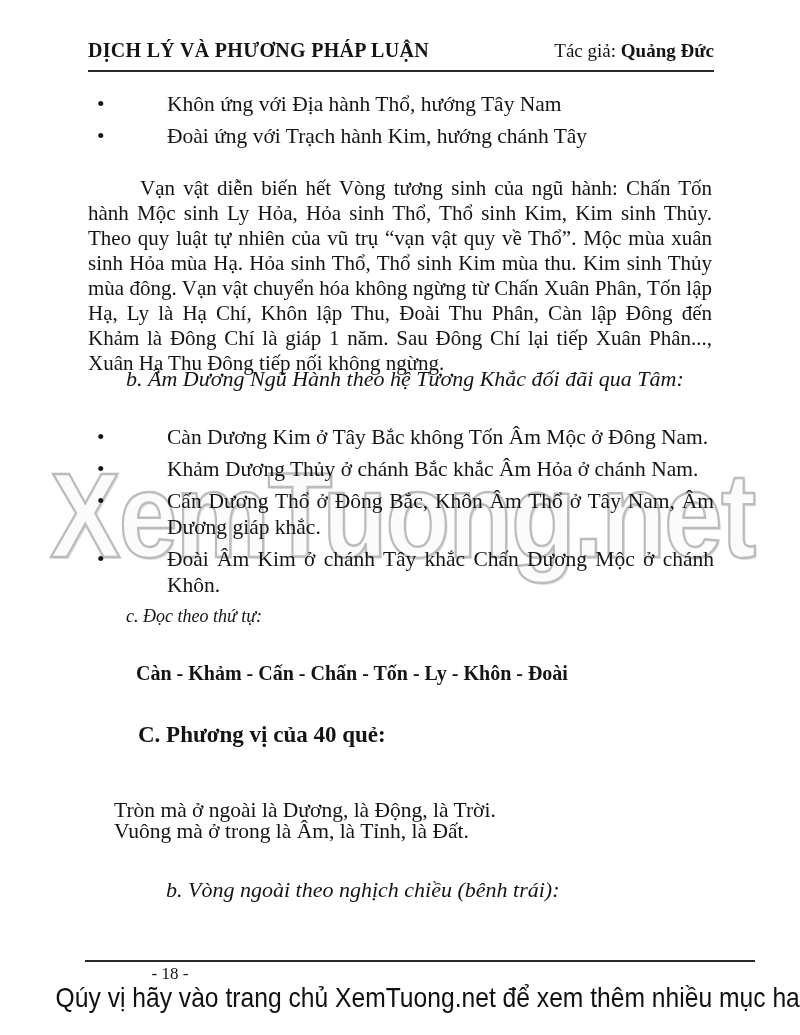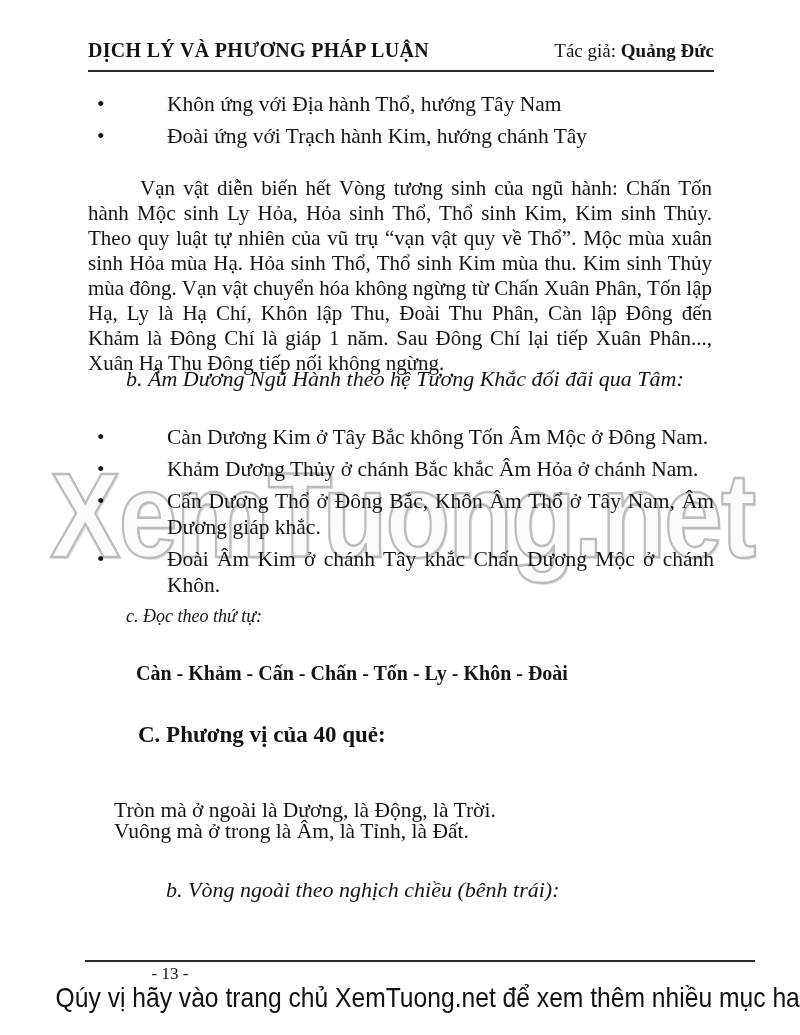--- a/index.html
+++ b/index.html
@@ -102,18 +102,18 @@
   </div>
 
   <div class="layer heading-c">c.  Đọc theo thứ tự:</div>
   <div class="layer sequence">Càn - Khảm - Cấn - Chấn - Tốn - Ly - Khôn - Đoài</div>
   <div class="layer heading-C">C.   Phương vị của 40 quẻ:</div>
   <div class="layer line-tron">Tròn mà ở ngoài là Dương, là Động, là Trời.</div>
   <div class="layer line-vuong">Vuông mà ở trong là Âm, là Tỉnh, là Đất.</div>
   <div class="layer heading-b2">b.  Vòng ngoài theo nghịch chiều (bênh trái):</div>
 
   <div class="layer footer-rule"></div>
-  <div class="layer page-number">- 13 -</div>
+  <div class="layer page-number">- 18 -</div>
   <div class="layer footer-promo">
     <span class="condense"><span>Qúy vị hãy vào trang chủ </span><a href="#" class="promo-link">XemTuong.net</a><span> để xem thêm nhiều mục hay khác</span></span>
   </div>
 
 </div>
 
 </body></html>

